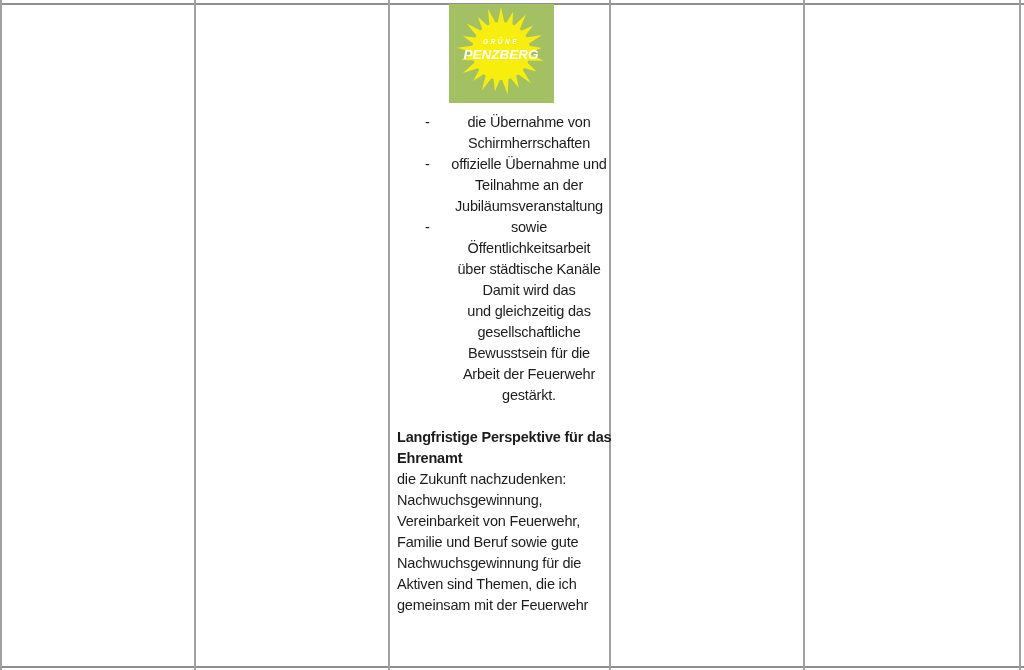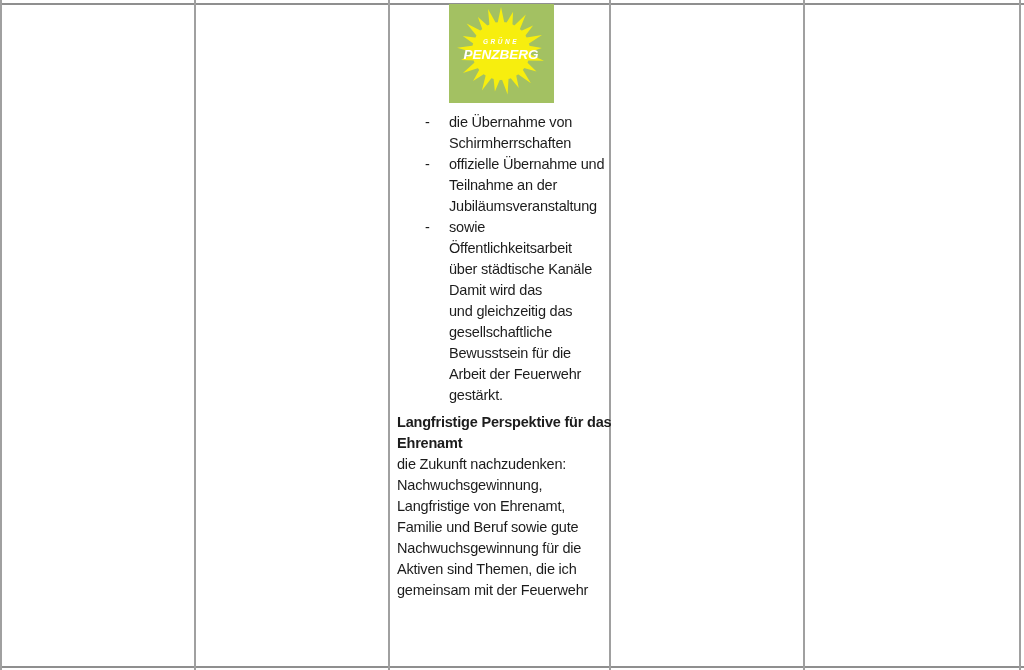--- a/index.html
+++ b/index.html
@@ -55,24 +55,24 @@
   .bullet {
     display: flex;
     align-items: flex-start;
   }
   .bullet .marker {
     flex: 0 0 auto;
     width: 24px;
     margin-left: 28px;
     white-space: nowrap;
   }
-  .bullet .blines { flex: 1 1 auto; }
+  .bullet .blines { flex: 1 1 auto; text-align: center; }
   .tline { white-space: nowrap; }
   .heading {
-    margin-top: 6px;
+    margin-top: 21px;
     font-weight: bold;
   }
 </style>
 </head>
 <body>
 
 <div class="page">
 
   <div class="hline top"></div>
   <div class="hline bottom"></div>
@@ -125,21 +125,21 @@
           </div>
         </div>
       </div>
     <div id="heading" class="heading">
         <div class="tline">Langfristige Perspektive für das</div>
         <div class="tline">Ehrenamt</div>
       </div>
     <div id="paragraph">
         <div class="tline">die Zukunft nachzudenken:</div>
         <div class="tline">Nachwuchsgewinnung,</div>
-        <div class="tline">Langfristige von Ehrenamt,</div>
+        <div class="tline">Vereinbarkeit von Feuerwehr,</div>
         <div class="tline">Familie und Beruf sowie gute</div>
         <div class="tline">Nachwuchsgewinnung für die</div>
         <div class="tline">Aktiven sind Themen, die ich</div>
         <div class="tline">gemeinsam mit der Feuerwehr</div>
       </div>
   </div>
 
 </div>
 
 </body></html>

